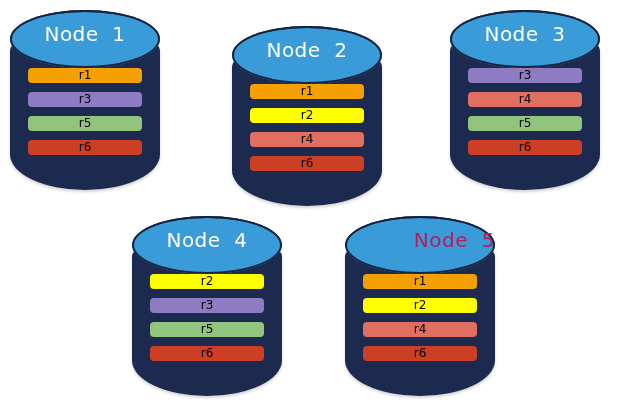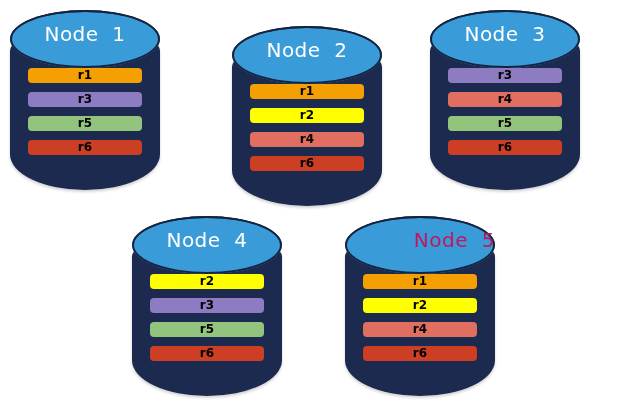--- a/index.html
+++ b/index.html
@@ -82,21 +82,21 @@
     top: 60px;
     width: 114px;
   }
 
   .replica {
     height: 15px;
     margin-bottom: 9px;
     border-radius: 4px;
     text-align: center;
     font-size: 12px;
-    font-weight: bold;
+    font-weight: normal;
     color: #000000;
     line-height: 15px;
   }
   .replica:last-child { margin-bottom: 16px; }
 </style>
 </head>
 <body>
 
 <div id="diagram">
     <div class="node" style="left: 10px; top: 8px;">
@@ -116,21 +116,21 @@
       <div class="cyl-top" style="background: rgb(58, 155, 217);"></div>
       <div class="cyl-rim" style="border-color: rgb(22, 35, 63);"></div>
       <div class="node-label" style="color: rgb(255, 255, 255);">Node  2</div>
       <div class="replicas">
         <div class="replica" style="background: rgb(245, 160, 2);">r1</div>
         <div class="replica" style="background: rgb(255, 255, 0);">r2</div>
         <div class="replica" style="background: rgb(224, 111, 98);">r4</div>
         <div class="replica" style="background: rgb(204, 63, 36);">r6</div>
       </div>
     </div>
-    <div class="node" style="left: 430px; top: 8px;">
+    <div class="node" style="left: 450px; top: 8px;">
       <div class="cyl-body" style="background: rgb(27, 42, 78);"></div>
       <div class="cyl-top" style="background: rgb(58, 155, 217);"></div>
       <div class="cyl-rim" style="border-color: rgb(22, 35, 63);"></div>
       <div class="node-label" style="color: rgb(255, 255, 255);">Node  3</div>
       <div class="replicas">
         <div class="replica" style="background: rgb(142, 124, 195);">r3</div>
         <div class="replica" style="background: rgb(224, 111, 98);">r4</div>
         <div class="replica" style="background: rgb(147, 196, 125);">r5</div>
         <div class="replica" style="background: rgb(204, 63, 36);">r6</div>
       </div>

